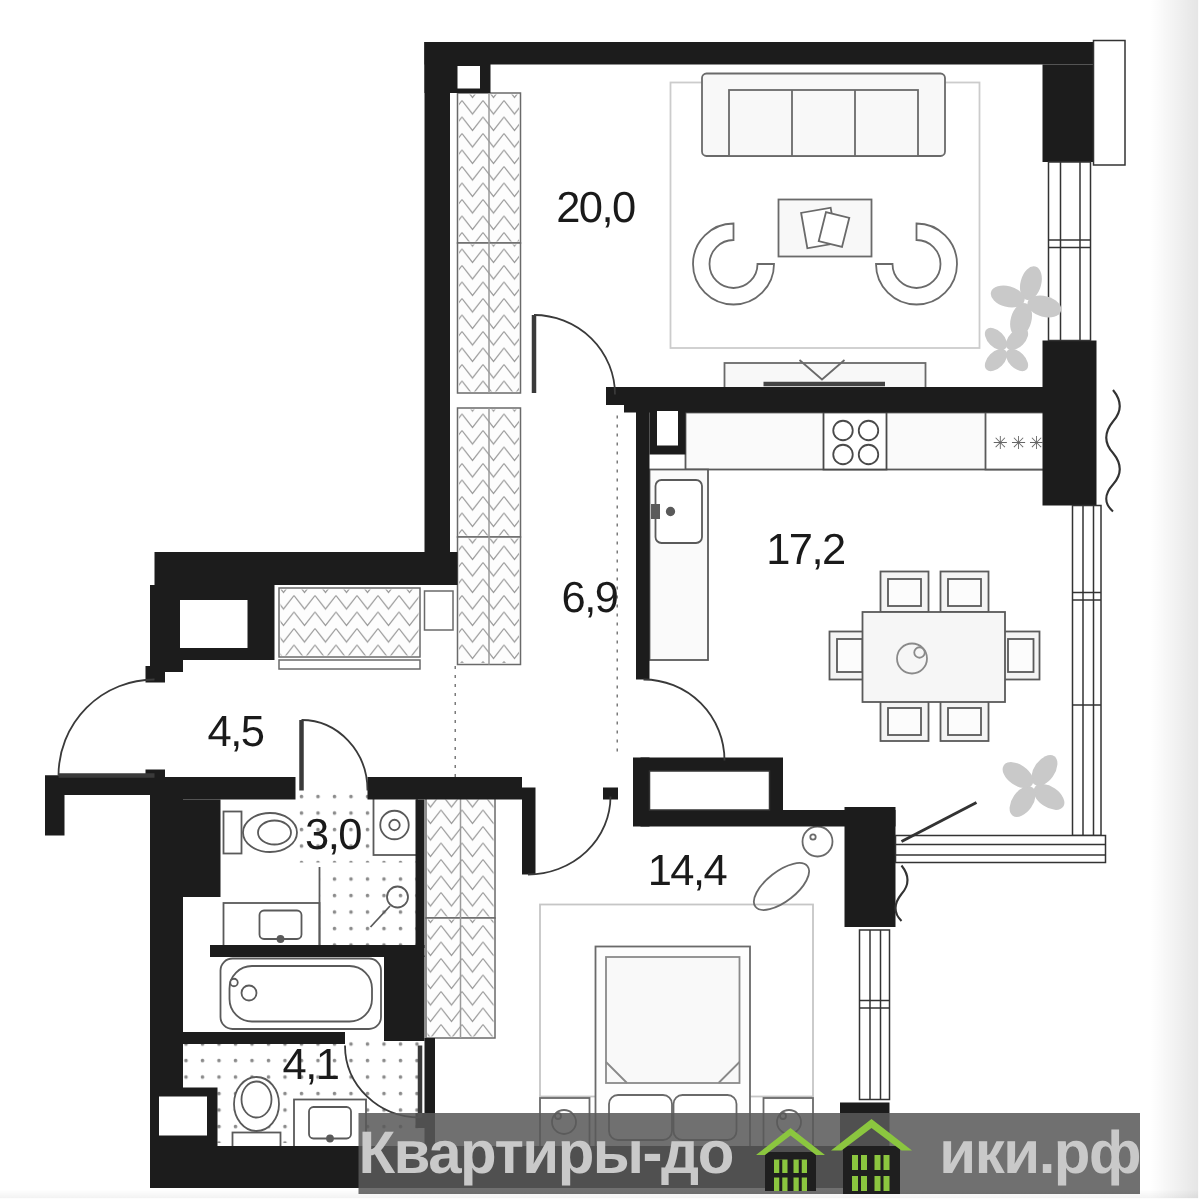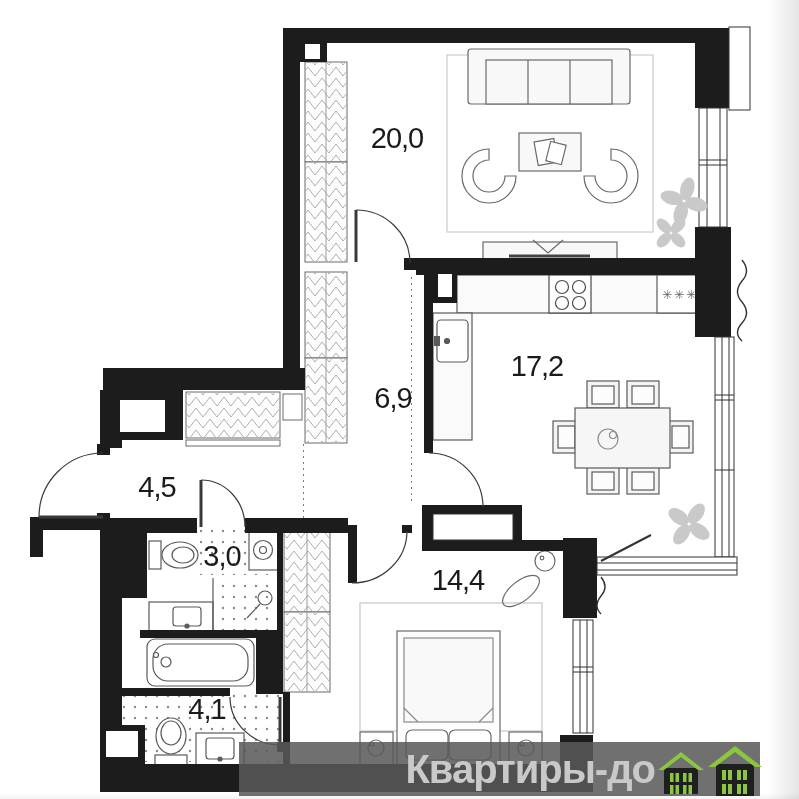--- a/index.html
+++ b/index.html
@@ -3,21 +3,21 @@
 <meta charset="utf-8">
 <style>
   html,body{margin:0;padding:0;background:#fff;}
   .stage{position:relative;width:799px;height:799px;background:#ffffff;overflow:hidden;
          font-family:"Liberation Sans",sans-serif;}
   .plan-svg{position:absolute;left:0;top:0;}
   .room-label{font-family:"Liberation Sans",sans-serif;font-size:29px;fill:#1a1a1a;
               letter-spacing:-1px;}
   .fridge-stars{font-family:"DejaVu Sans",sans-serif;font-size:12px;fill:#666;letter-spacing:2px;}
   .watermark{position:absolute;left:239px;top:742px;width:521px;height:54px;
-             background:rgba(88,88,88,0.86);display:flex;align-items:center;justify-content:flex-end;
+             background:rgba(88,88,88,0.86);display:flex;align-items:center;justify-content:space-between;
              gap:7px;}
   .watermark .wm-text{font-weight:bold;font-size:40px;color:#c9c9c9;letter-spacing:-1px;
                       line-height:1;white-space:nowrap;}
   .wm-houses{display:block;margin:0 -2px -6px -4px;}
   .edge-shadow-right{position:absolute;top:0;right:0;width:32px;height:100%;
       background:linear-gradient(to right, rgba(0,0,0,0) 0%, rgba(0,0,0,0.10) 100%);pointer-events:none;}
   .edge-shadow-bottom{position:absolute;bottom:0;right:0;width:100%;height:6px;
       background:linear-gradient(to bottom, rgba(0,0,0,0) 0%, rgba(0,0,0,0.05) 100%);pointer-events:none;}
 </style>
 </head>
@@ -357,17 +357,18 @@
       <rect x="58" y="18" width="38" height="32" fill="#1f1f1f"></rect>
       <polygon points="50,21 77,0 104,21 97,21 77,6 57,21" fill="#8bc63f"></polygon>
       <rect x="64" y="24" width="10" height="10" fill="#8bc63f"></rect>
       <rect x="79" y="24" width="10" height="10" fill="#8bc63f"></rect>
       <rect x="64" y="38" width="10" height="10" fill="#8bc63f"></rect>
       <rect x="79" y="38" width="10" height="10" fill="#8bc63f"></rect>
       <line x1="69" y1="24" x2="69" y2="50" stroke="#1f1f1f" stroke-width="2"></line>
       <line x1="84" y1="24" x2="84" y2="50" stroke="#1f1f1f" stroke-width="2"></line>
     </g>
   </svg>
+  <span class="wm-text">ики.рф</span>
 </div>
 
 <div class="edge-shadow-right"></div>
 <div class="edge-shadow-bottom"></div>
 </div>
 
 </body></html>

